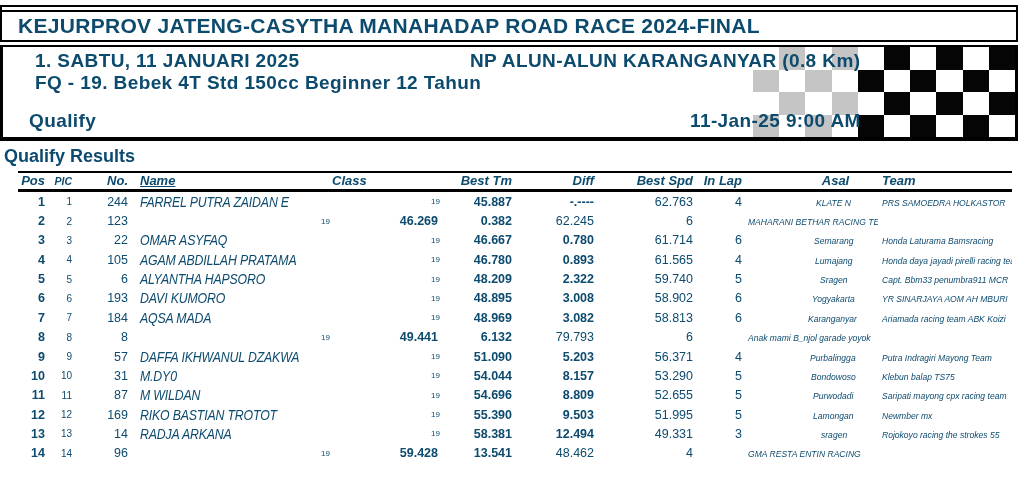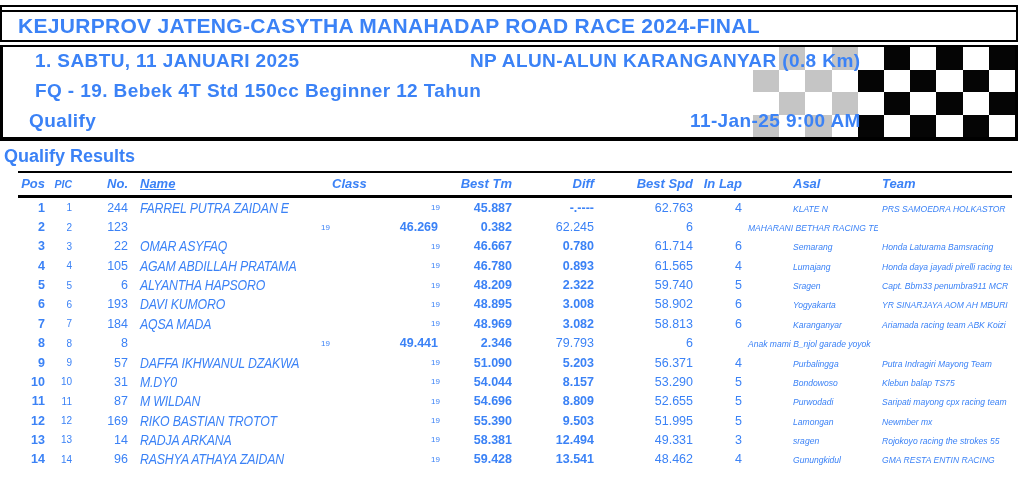--- a/index.html
+++ b/index.html
@@ -1,50 +1,50 @@
 <!DOCTYPE html>
 <html><head>
 <meta charset="utf-8">
 <style>
   html,body{margin:0;padding:0;background:#fff;}
   .page{position:relative;width:1018px;height:486px;background:#fff;overflow:hidden;
-        font-family:"Liberation Sans","DejaVu Sans",sans-serif;color:#3b82f6;}
+        font-family:"Liberation Sans","DejaVu Sans",sans-serif;color:#0c4a6e;}
   
   .hrd{position:absolute;left:0;width:1018px;height:3px;background:#fff;
        border-top:2px solid #000;border-bottom:2px solid #000;box-sizing:content-box;}
   .vb{position:absolute;background:#000;}
   .hbar{position:absolute;left:0;width:1018px;background:#000;}
   .title{position:absolute;left:18px;top:14px;font-size:21px;font-weight:bold;
          letter-spacing:.3px;white-space:nowrap;z-index:2;}
   .sub{position:absolute;font-size:19px;font-weight:bold;white-space:nowrap;
        letter-spacing:.4px;z-index:2;}
   .flag{position:absolute;left:753px;top:47px;width:262px;height:90px;display:grid;
         grid-template-columns:repeat(10,1fr);grid-template-rows:repeat(4,1fr);z-index:1;}
   .results-title{position:absolute;left:4px;top:146px;font-size:18px;font-weight:bold;z-index:2;}
   .table{position:absolute;left:18px;top:171px;width:994px;z-index:2;}
   .thin{height:2px;background:#000;}
   .thick{height:3px;background:#000;margin-top:1px;}
   .t-head,.t-row{display:grid;
      grid-template-columns:32px 26px 54px 200px 110px 74px 82px 99px 49px 134px 134px;
      align-items:center;}
-  .t-head{height:21px;font-size:13px;font-weight:bold;font-style:italic;}
+  .t-head{height:15px;font-size:13px;font-weight:bold;font-style:italic;}
   .t-row{height:19.36px;font-size:12.5px;}
   .c{white-space:nowrap;}
   .pos{text-align:right;padding-right:5px;font-weight:bold;}
   .pic{text-align:right;padding-right:4px;}
   .t-row .pic{font-size:10px;}
   .t-head .pic{font-size:10.5px;}
   .no{text-align:right;padding-right:2px;}
   .name{padding-left:10px;overflow:hidden;text-decoration:underline;}
   .cls{padding-left:2px;}
   .t-row .cls{font-size:8px;text-align:right;}
   .besttm,.diff{text-align:right;padding-right:2px;}
   .t-row .besttm,.t-row .diff{font-weight:bold;}
   .bestspd,.inlap{text-align:right;padding-right:2px;}
-  .asal{padding-left:49px;overflow:hidden;}
+  .asal{padding-left:49px;overflow:hidden;text-align:center;}
   .team{padding-left:4px;overflow:hidden;}
   .cond{display:inline-block;transform:scaleX(.85);transform-origin:0 50%;
         font-size:14.5px;letter-spacing:-.2px;white-space:nowrap;}
   .cond2{display:inline-block;transform:scaleX(.9);transform-origin:0 50%;
          font-size:9.5px;white-space:nowrap;}
 </style>
 </head>
 <body>
 
 <div class="page">
@@ -94,21 +94,21 @@
       <div></div>
       <div style="background: rgb(5, 5, 5);"></div>
       <div></div>
       <div style="background: rgb(5, 5, 5);"></div>
       <div></div>
       <div style="background: rgb(5, 5, 5);"></div>
       <div></div>
     </div>
   <div class="sub" style="left:35px;top:50px">1. SABTU, 11 JANUARI 2025</div>
   <div class="sub" style="left:470px;top:50px">NP ALUN-ALUN KARANGANYAR (0.8 Km)</div>
-  <div class="sub" style="left:35px;top:80px">FQ - 19. Bebek 4T Std 150cc Beginner 12 Tahun</div>
+  <div class="sub" style="left:35px;top:72px">FQ - 19. Bebek 4T Std 150cc Beginner 12 Tahun</div>
   <div class="sub" style="left:29px;top:110px">Qualify</div>
   <div class="sub" style="left:690px;top:110px">11-Jan-25  9:00 AM</div>
   <div class="hbar" style="top:137px;height:4px"></div>
 
   <div class="results-title">Qualify Results</div>
 
   <div class="table">
     <div class="thin"></div>
     <div class="t-head">
       <span class="c pos">Pos</span>
@@ -221,21 +221,21 @@
     <span class="c asal"><i class="cond2">Karanganyar</i></span>
     <span class="c team"><i class="cond2">Ariamada racing team ABK Koizi</i></span>
   </div>
 
   <div class="t-row">
     <span class="c pos">8</span>
     <span class="c pic">8</span>
     <span class="c no">8</span>
     <span class="c cls">19</span>
     <span class="c besttm">49.441</span>
-    <span class="c diff">2.346</span>
+    <span class="c diff">6.132</span>
     <span class="c bestspd">79.793</span>
     <span class="c inlap">6</span>
     <span class="c asal"><i class="cond2">Semarang</i></span>
     <span class="c team"><i class="cond2">Anak mami B_njol garade yoyok</i></span>
   </div>
 
   <div class="t-row">
     <span class="c pos">9</span>
     <span class="c pic">9</span>
     <span class="c no">57</span>
@@ -302,21 +302,20 @@
     <span class="c bestspd">49.331</span>
     <span class="c inlap">3</span>
     <span class="c asal"><i class="cond2">sragen</i></span>
     <span class="c team"><i class="cond2">Rojokoyo racing the strokes 55</i></span>
   </div>
 
   <div class="t-row">
     <span class="c pos">14</span>
     <span class="c pic">14</span>
     <span class="c no">96</span>
-    <span class="c name"><i class="cond">RASHYA ATHAYA ZAIDAN</i></span>
     <span class="c cls">19</span>
     <span class="c besttm">59.428</span>
     <span class="c diff">13.541</span>
     <span class="c bestspd">48.462</span>
     <span class="c inlap">4</span>
     <span class="c asal"><i class="cond2">Gunungkidul</i></span>
     <span class="c team"><i class="cond2">GMA RESTA ENTIN RACING</i></span>
   </div>
 </div>
   </div>

